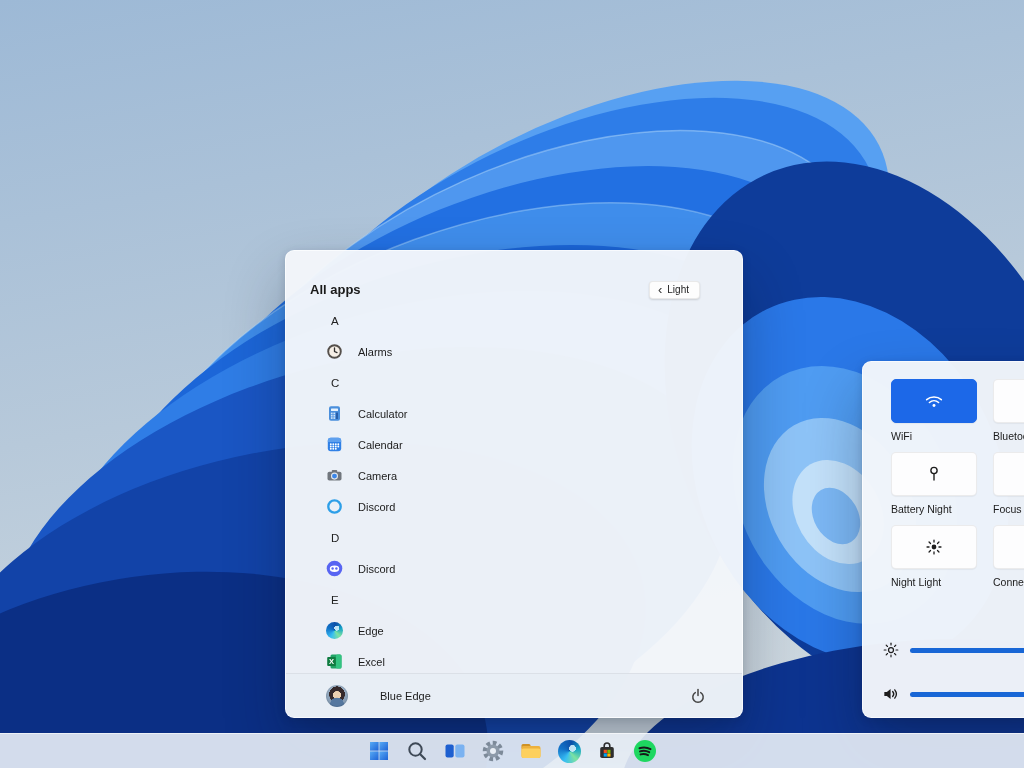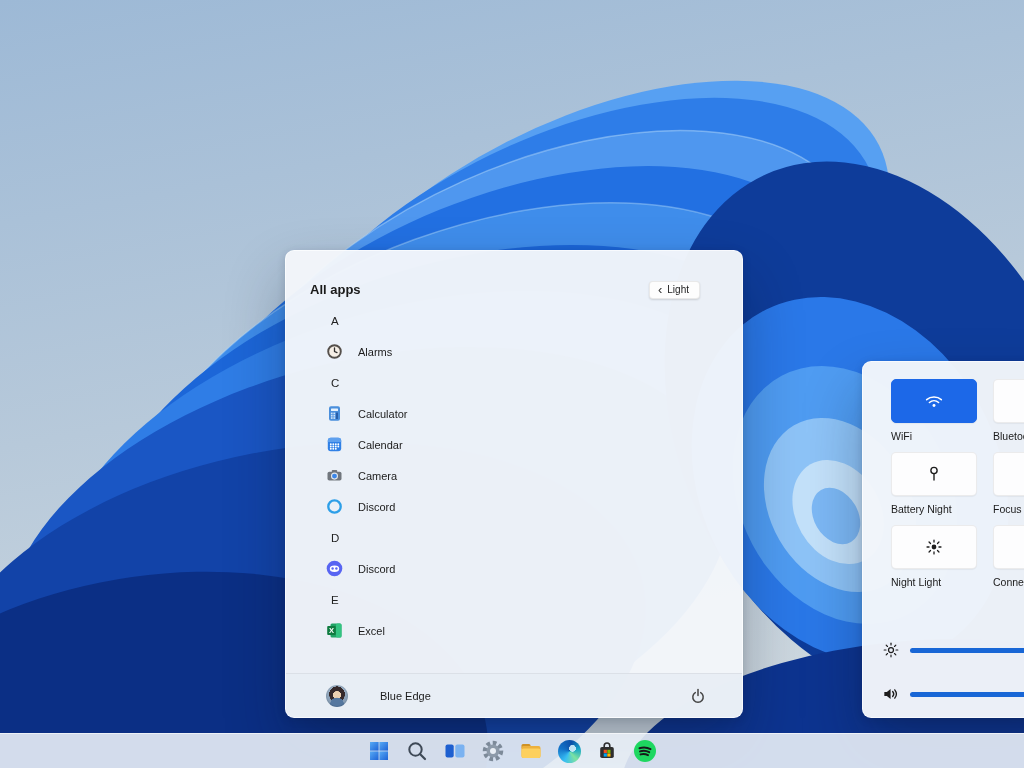--- a/index.html
+++ b/index.html
@@ -222,20 +222,24 @@
           <circle cx="6.6" cy="8.5" r="1.2" fill="#5865f2"></circle>
             <circle cx="10.4" cy="8.5" r="1.2" fill="#5865f2"></circle>
         </svg>
         <span class="app-label">Discord</span>
       </div>
 
       <div class="app-row">
         <span class="letter-label">E</span>
       </div>
 
+      <div class="app-row">
+        <span class="ic edge-swirl"></span>
+        <span class="app-label">Edge</span>
+      </div>
 
       <div class="app-row">
         <svg class="ic" viewBox="0 0 17 17">
           <rect x="4.5" y="1.5" width="11" height="14" rx="1.5" fill="#21a366"></rect>
           <rect x="10" y="1.5" width="5.5" height="14" rx="1.5" fill="#33c481"></rect>
           <rect x="1.2" y="4" width="8.6" height="9" rx="1" fill="#107c41"></rect>
           <text x="5.5" y="11" font-size="7.5" font-weight="bold" fill="#ffffff" text-anchor="middle" font-family="Liberation Sans, sans-serif">X</text>
         </svg>
         <span class="app-label">Excel</span>
       </div>

